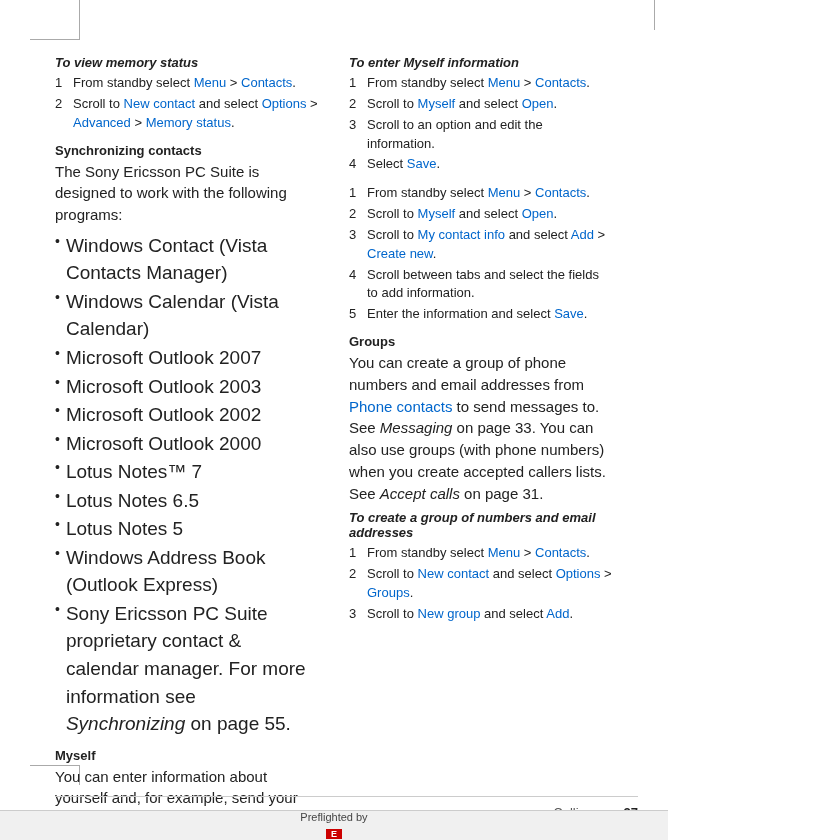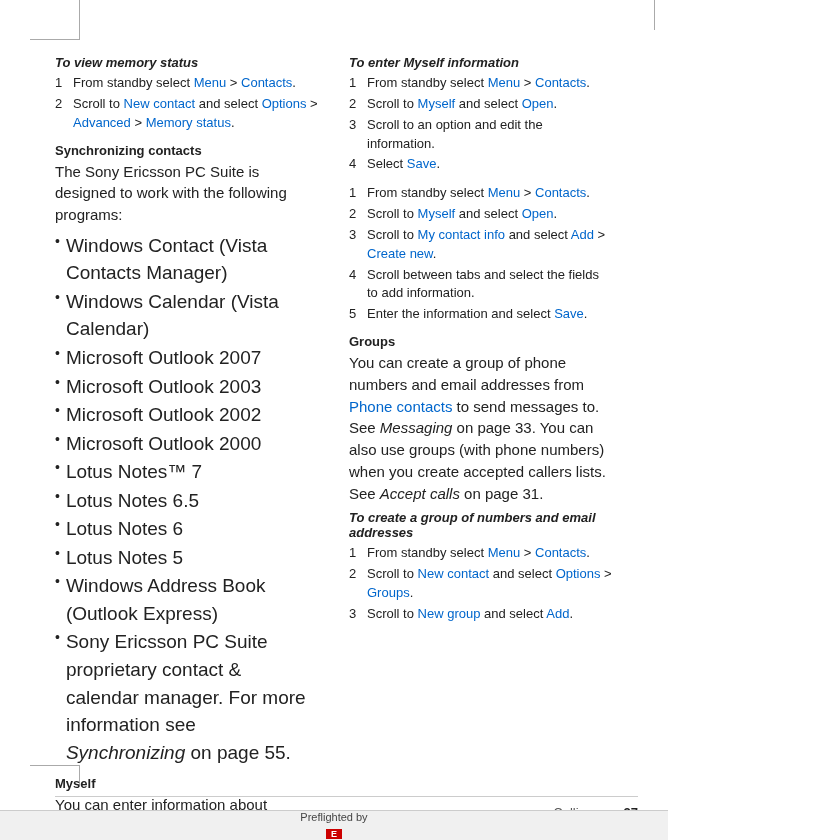--- a/index.html
+++ b/index.html
@@ -262,23 +262,20 @@
               <span>Microsoft Outlook 2002</span>
             </li>
           <li>
               <span>Microsoft Outlook 2000</span>
             </li>
           <li>
               <span>Lotus Notes™ 7</span>
             </li>
           <li>
               <span>Lotus Notes 6.5</span>
-            </li>
-          <li>
-              <span>Lotus Notes 6</span>
             </li>
           <li>
               <span>Lotus Notes 5</span>
             </li>
           <li>
               <span>Windows Address Book (Outlook Express)</span>
             </li>
           <li>
               <span>Sony Ericsson PC Suite proprietary contact &amp; calendar manager. For more information see <span class="italic-text">Synchronizing</span> on page 55.</span>
             </li>

